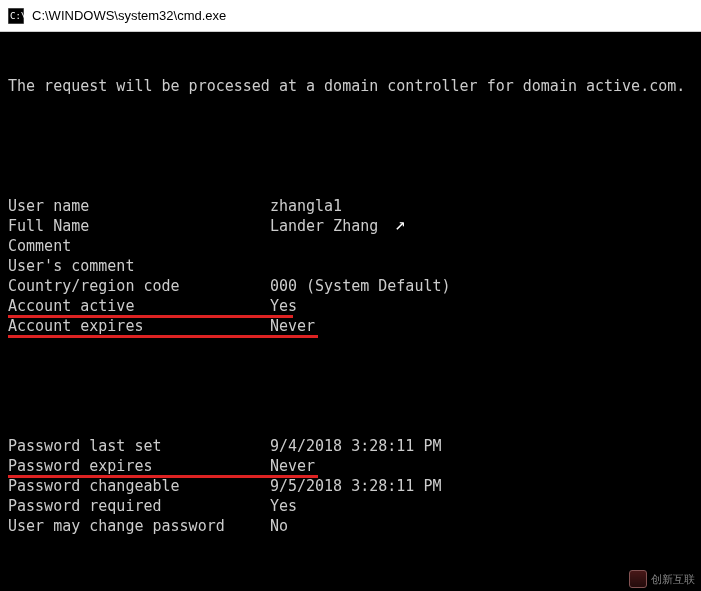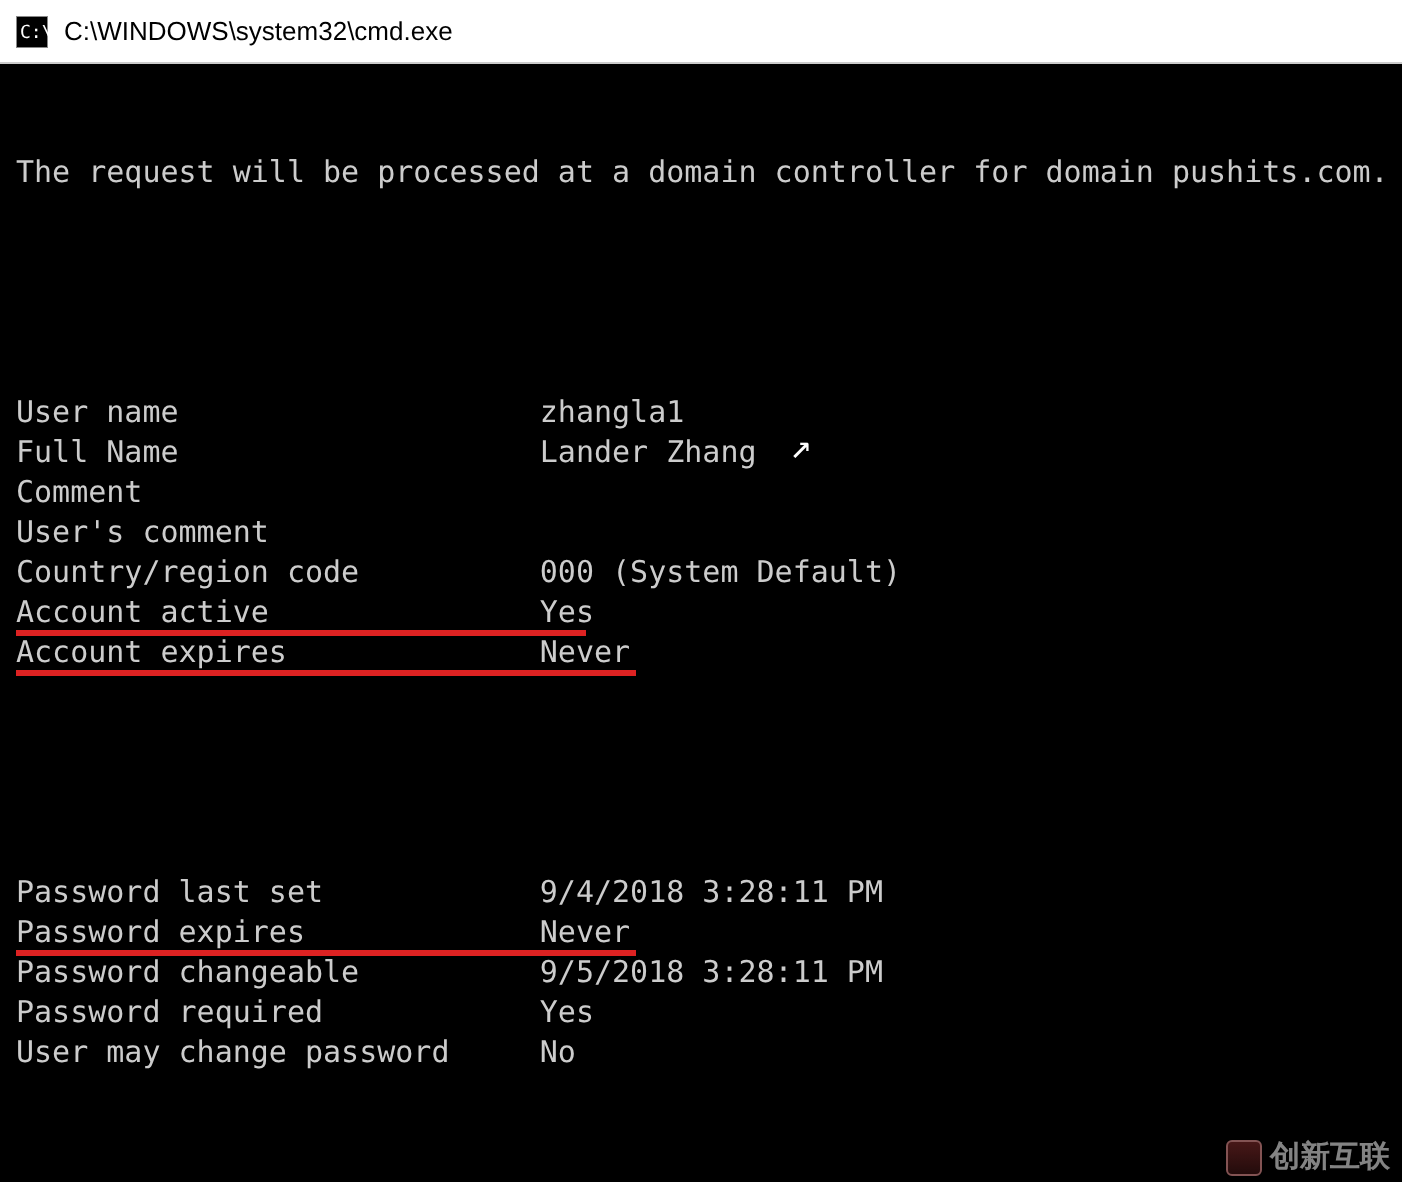--- a/index.html
+++ b/index.html
@@ -50,27 +50,26 @@
       position: absolute;
       height: 3px;
       background: #d22;
       left: 0;
     }
     .watermark {
       position: absolute;
       right: 6px;
       bottom: 2px;
       font-family: "Segoe UI", sans-serif;
-      font-size: 15px;
+      font-size: 11px;
       color: #bbb;
       opacity: 0.7;
       display: flex;
       align-items: center;
       gap: 4px;
-      font-weight: bold;
     }
     .watermark-logo {
       width: 18px;
       height: 18px;
       border: 1px solid #b77;
       border-radius: 3px;
       display: inline-block;
       background: linear-gradient(#622,#311);
     }
     .cursor-pointer {
@@ -87,21 +86,21 @@
   <span class="titlebar-icon">
     <svg width="16" height="16" viewBox="0 0 16 16">
       <rect x="0" y="0" width="16" height="16" fill="#000" stroke="#888"></rect>
       <text x="2" y="11" font-size="9" fill="#fff" font-family="monospace">C:\</text>
     </svg>
   </span>
   <span class="titlebar-text">C:\WINDOWS\system32\cmd.exe</span>
 </div>
 
 <div class="terminal">
-  <div class="line">The request will be processed at a domain controller for domain pushits.com.</div>
+  <div class="line">The request will be processed at a domain controller for domain active.com.</div>
   <div class="line">&nbsp;</div>
   <div id="block1"><div class="kv-line">User name                    zhangla1</div><div class="kv-line">Full Name                    Lander Zhang</div><div class="kv-line">Comment                      </div><div class="kv-line">User's comment               </div><div class="kv-line">Country/region code          000 (System Default)</div><div class="kv-line">Account active               Yes<div class="underline-red" style="width: 285px; bottom: -2px;"></div></div><div class="kv-line">Account expires              Never<div class="underline-red" style="width: 310px; bottom: -2px;"></div></div></div>
   <div class="line">&nbsp;</div>
   <div id="block2"><div class="kv-line">Password last set            9/4/2018 3:28:11 PM</div><div class="kv-line">Password expires             Never<div class="underline-red" style="width: 310px; bottom: -2px;"></div></div><div class="kv-line">Password changeable          9/5/2018 3:28:11 PM</div><div class="kv-line">Password required            Yes</div><div class="kv-line">User may change password     No</div></div>
   <div class="line">&nbsp;</div>
   
   
   
   
   

